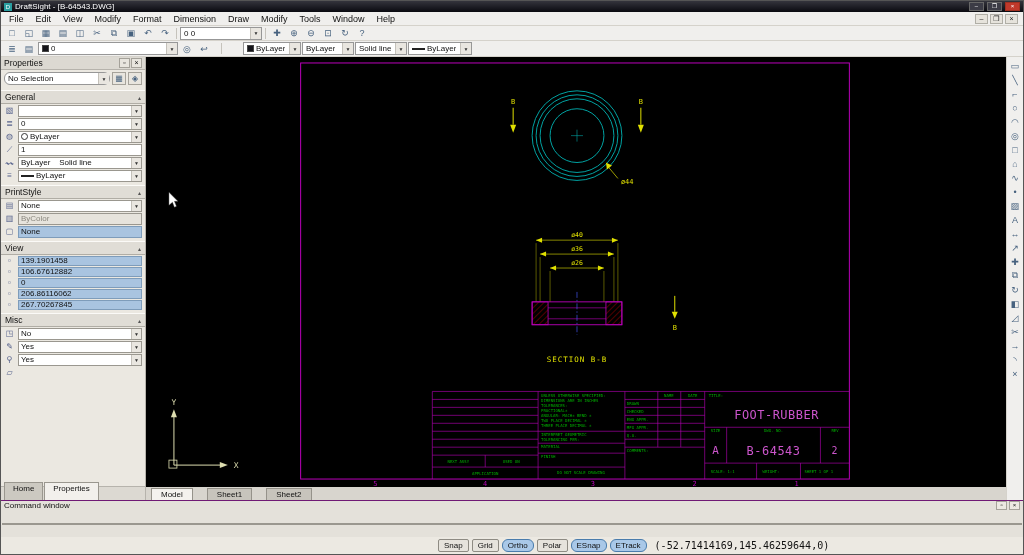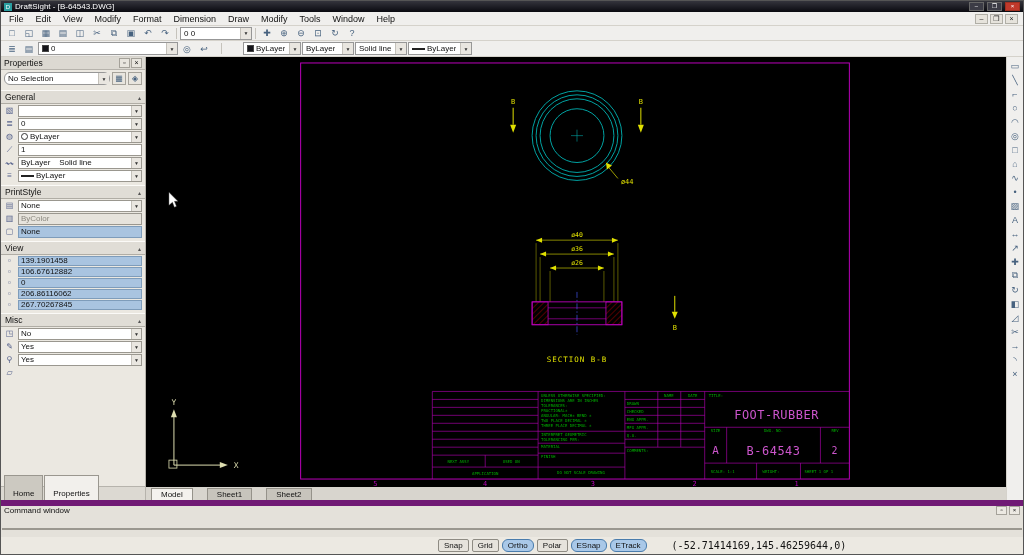--- a/index.html
+++ b/index.html
@@ -52,48 +52,48 @@
   .sec-arr{font-size:6px;color:#555;}
   .prow{display:flex;align-items:center;height:13px;padding:0 3px 0 2px;gap:2px;}
   .picon{width:13px;text-align:center;font-size:8px;color:#56628c;flex:0 0 auto;}
   .pfield{flex:1;height:12px;background:#fff;border:1px solid #9a978f;font-size:8px;display:flex;align-items:center;padding-left:2px;gap:2px;overflow:hidden;}
   .pfield .parr{margin-left:auto;width:10px;align-self:stretch;background:#e9e6e0;border-left:1px solid #c4c1ba;display:flex;align-items:center;justify-content:center;font-size:5px;color:#333;flex:0 0 auto;}
   .pfield.blue{background:#a9c4e0;border-color:#7e9cba;}
   .pfield.disabled{background:#e6e3dc;color:#8b887f;}
   .pre{white-space:pre;}
   .panel-fill{flex:1;}
   .panel-tabs{height:14px;display:flex;align-items:flex-end;padding-left:3px;gap:1px;background:#dcd9d2;border-top:1px solid #b6b3ac;}
-  .ptab{height:25px;line-height:12px;padding:12px 8px;font-size:8px;border:1px solid #9a978f;border-bottom:none;background:#ccc9c1;text-align:center;}
+  .ptab{height:18px;line-height:12px;padding:0 8px;font-size:8px;border:1px solid #9a978f;border-bottom:none;background:#ccc9c1;text-align:center;}
   .ptab[data-active="true"]{background:#f2f0ec;}
 
   
   .center{flex:1;display:flex;flex-direction:column;min-width:0;}
   .canvas{flex:1;position:relative;background:#000;overflow:hidden;}
   .canvas svg{position:absolute;inset:0;width:100%;height:100%;}
   svg text{font-family:"DejaVu Sans Mono",monospace;}
 
   
   .sheet-tabs{height:13px;background:#d8d5ce;display:flex;align-items:flex-end;padding-left:5px;gap:14px;flex:0 0 auto;}
   .stab{height:12px;line-height:11px;padding:0 9px;font-size:8px;border:1px solid #95928a;border-bottom:none;background:#c7c4bc;}
   .stab[data-active="true"]{background:#f4f2ee;}
 
   
   .right-bar{width:17px;background:#f0efed;border-left:1px solid #d5d2cb;display:flex;flex-direction:column;align-items:center;padding-top:2px;gap:1px;flex:0 0 auto;}
   .rbtn{width:15px;height:13px;display:flex;align-items:center;justify-content:center;font-size:9px;color:#47627f;flex:0 0 auto;}
 
   
-  .cmdwin{height:37px;background:#e4e1da;border-top:6px solid #701a75;display:flex;flex-direction:column;flex:0 0 auto;gap:13px;}
+  .cmdwin{height:37px;background:#e4e1da;border-top:1px solid #701a75;display:flex;flex-direction:column;flex:0 0 auto;gap:13px;}
   .cmd-header{height:11px;display:flex;align-items:center;padding:0 3px;font-size:8px;}
   .cmd-header .spacer{flex:1;}
   .cmd-btn{width:11px;height:9px;border:1px solid #a5a29a;background:#ece9e2;font-size:6px;line-height:7px;text-align:center;margin-left:2px;}
   .cmd-body{flex:1;background:#fff;border:1px solid #9a978f;margin:0 1px;}
   .cmd-input{height:12px;background:#fff;border:1px solid #9a978f;margin:1px;font-size:8px;font-family:"DejaVu Sans Mono",monospace;padding-left:2px;}
 
   
-  .statusbar{height:17px;background:#ece9e2;display:flex;align-items:center;gap:20px;padding-left:437px;font-size:8px;flex:0 0 auto;}
+  .statusbar{height:17px;background:#ece9e2;display:flex;align-items:center;gap:3px;padding-left:437px;font-size:8px;flex:0 0 auto;}
   .sbtns{display:flex;gap:3px;}
   .sbtn{padding:1px 5px;border:1px solid #8e8b83;background:#e6e3dc;border-radius:2px;font-size:8px;}
   .sbtn[data-active="true"]{background:#a9c8e8;border-color:#4a7cac;border-radius:6px;}
   .coords{font-family:"DejaVu Sans Mono",monospace;font-size:10px;margin-left:5px;}
 </style>
 </head>
 <body>
 
 <div class="app">
 
@@ -157,21 +157,21 @@
           <span>▣</span>
         </div>
         <div class="tbtn">
           <span>↶</span>
         </div>
         <div class="tbtn">
           <span>↷</span>
         </div>
       </div>
     <div class="tsep"></div>
-    <div class="combo" style="width:72px">
+    <div class="combo" style="width:82px">
       <span class="ctext">0 0</span>
       <span class="arr">▼</span>
     </div>
     <div class="tsep"></div>
     <div class="tgroup">
 
     <div class="tbtn">
           <span>✚</span>
         </div>
         <div class="tbtn">

